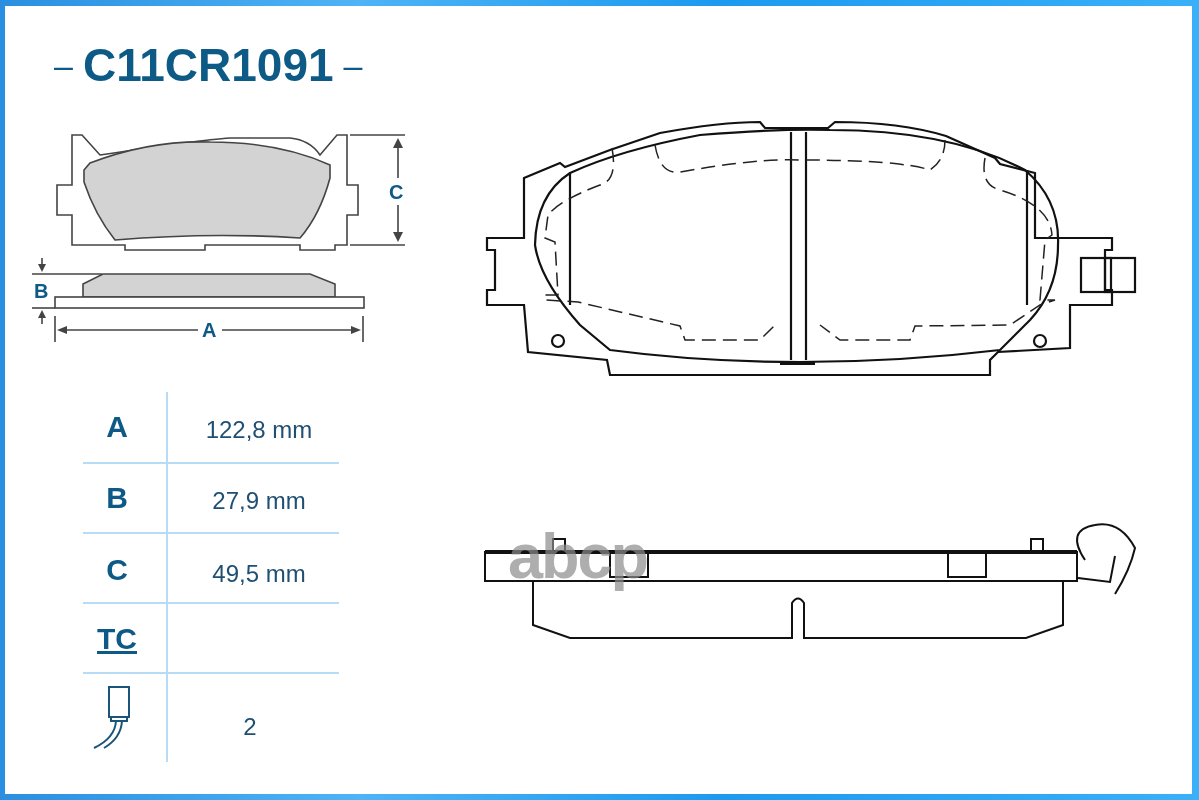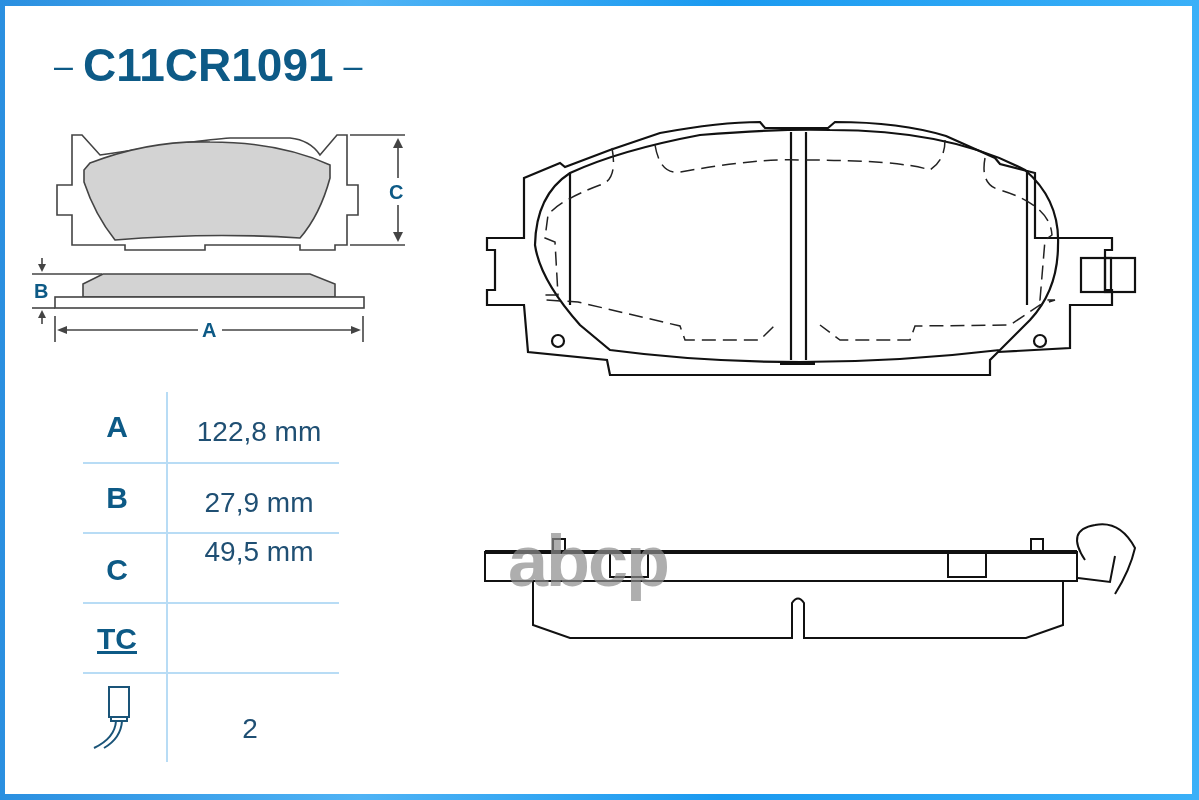--- a/index.html
+++ b/index.html
@@ -4,25 +4,25 @@
 <style>
   html,body{margin:0;padding:0;}
   body{width:1199px;height:800px;position:relative;overflow:hidden;background:#1a8fe6;font-family:"Liberation Sans",sans-serif;}
   .frame{position:absolute;left:0;top:0;width:1199px;height:800px;background:linear-gradient(90deg,#2a8fe0 0%,#4fb3f5 30%,#1a9af0 60%,#3ab0f8 100%);}
   .panel{position:absolute;left:5px;top:6px;width:1187px;height:788px;background:#ffffff;}
   .title{position:absolute;left:44px;top:40px;height:50px;display:flex;align-items:center;color:#0d5a86;}
   .title .dash{font-size:34px;font-weight:400;margin:0 10px;}
   .title .code{font-size:46px;font-weight:700;letter-spacing:0px;}
   svg{position:absolute;left:0;top:0;}
   .spec-label{position:absolute;width:100px;text-align:center;color:#0d5a86;font-weight:700;font-size:30px;}
-  .spec-value{position:absolute;width:170px;text-align:center;color:#1f4f73;font-size:28px;}
+  .spec-value{position:absolute;width:170px;text-align:center;color:#1f4f73;font-size:24px;}
   .hline{position:absolute;height:2px;background:#b8dcf5;}
   .vline{position:absolute;width:2px;background:#b8dcf5;}
   .dimlbl{position:absolute;color:#0d5a86;font-weight:700;font-size:20px;}
-  .watermark{position:absolute;left:508px;top:520px;font-size:72px;font-weight:700;color:rgba(140,140,140,0.7);letter-spacing:-2px;}
+  .watermark{position:absolute;left:508px;top:520px;font-size:63px;font-weight:700;color:rgba(140,140,140,0.7);letter-spacing:-2px;}
 </style>
 </head>
 <body>
 
 <div class="frame"></div>
 <div class="panel"></div>
 
 <div class="title">
   <span class="dash">–</span>
   <span class="code">C11CR1091</span>
@@ -116,16 +116,16 @@
 <div class="hline" style="left:83px;top:462px;width:256px;"></div>
 <div class="hline" style="left:83px;top:532px;width:256px;"></div>
 <div class="hline" style="left:83px;top:602px;width:256px;"></div>
 <div class="hline" style="left:83px;top:672px;width:256px;"></div>
 
 <div class="spec-label" style="left:67px;top:410px;">A</div>
 <div class="spec-value" style="left:174px;top:416px;">122,8 mm</div>
 <div class="spec-label" style="left:67px;top:481px;">B</div>
 <div class="spec-value" style="left:174px;top:487px;">27,9 mm</div>
 <div class="spec-label" style="left:67px;top:553px;">C</div>
-<div class="spec-value" style="left:174px;top:536px;">49,5 mm</div>
+<div class="spec-value" style="left:174px;top:560px;">49,5 mm</div>
 <div class="spec-label" style="left:67px;top:622px;text-decoration:underline;">TC</div>
 <div class="spec-value" style="left:174px;top:628px;"></div>
 <div class="spec-value" style="left:165px;top:713px;">2</div>
 
 </body></html>

